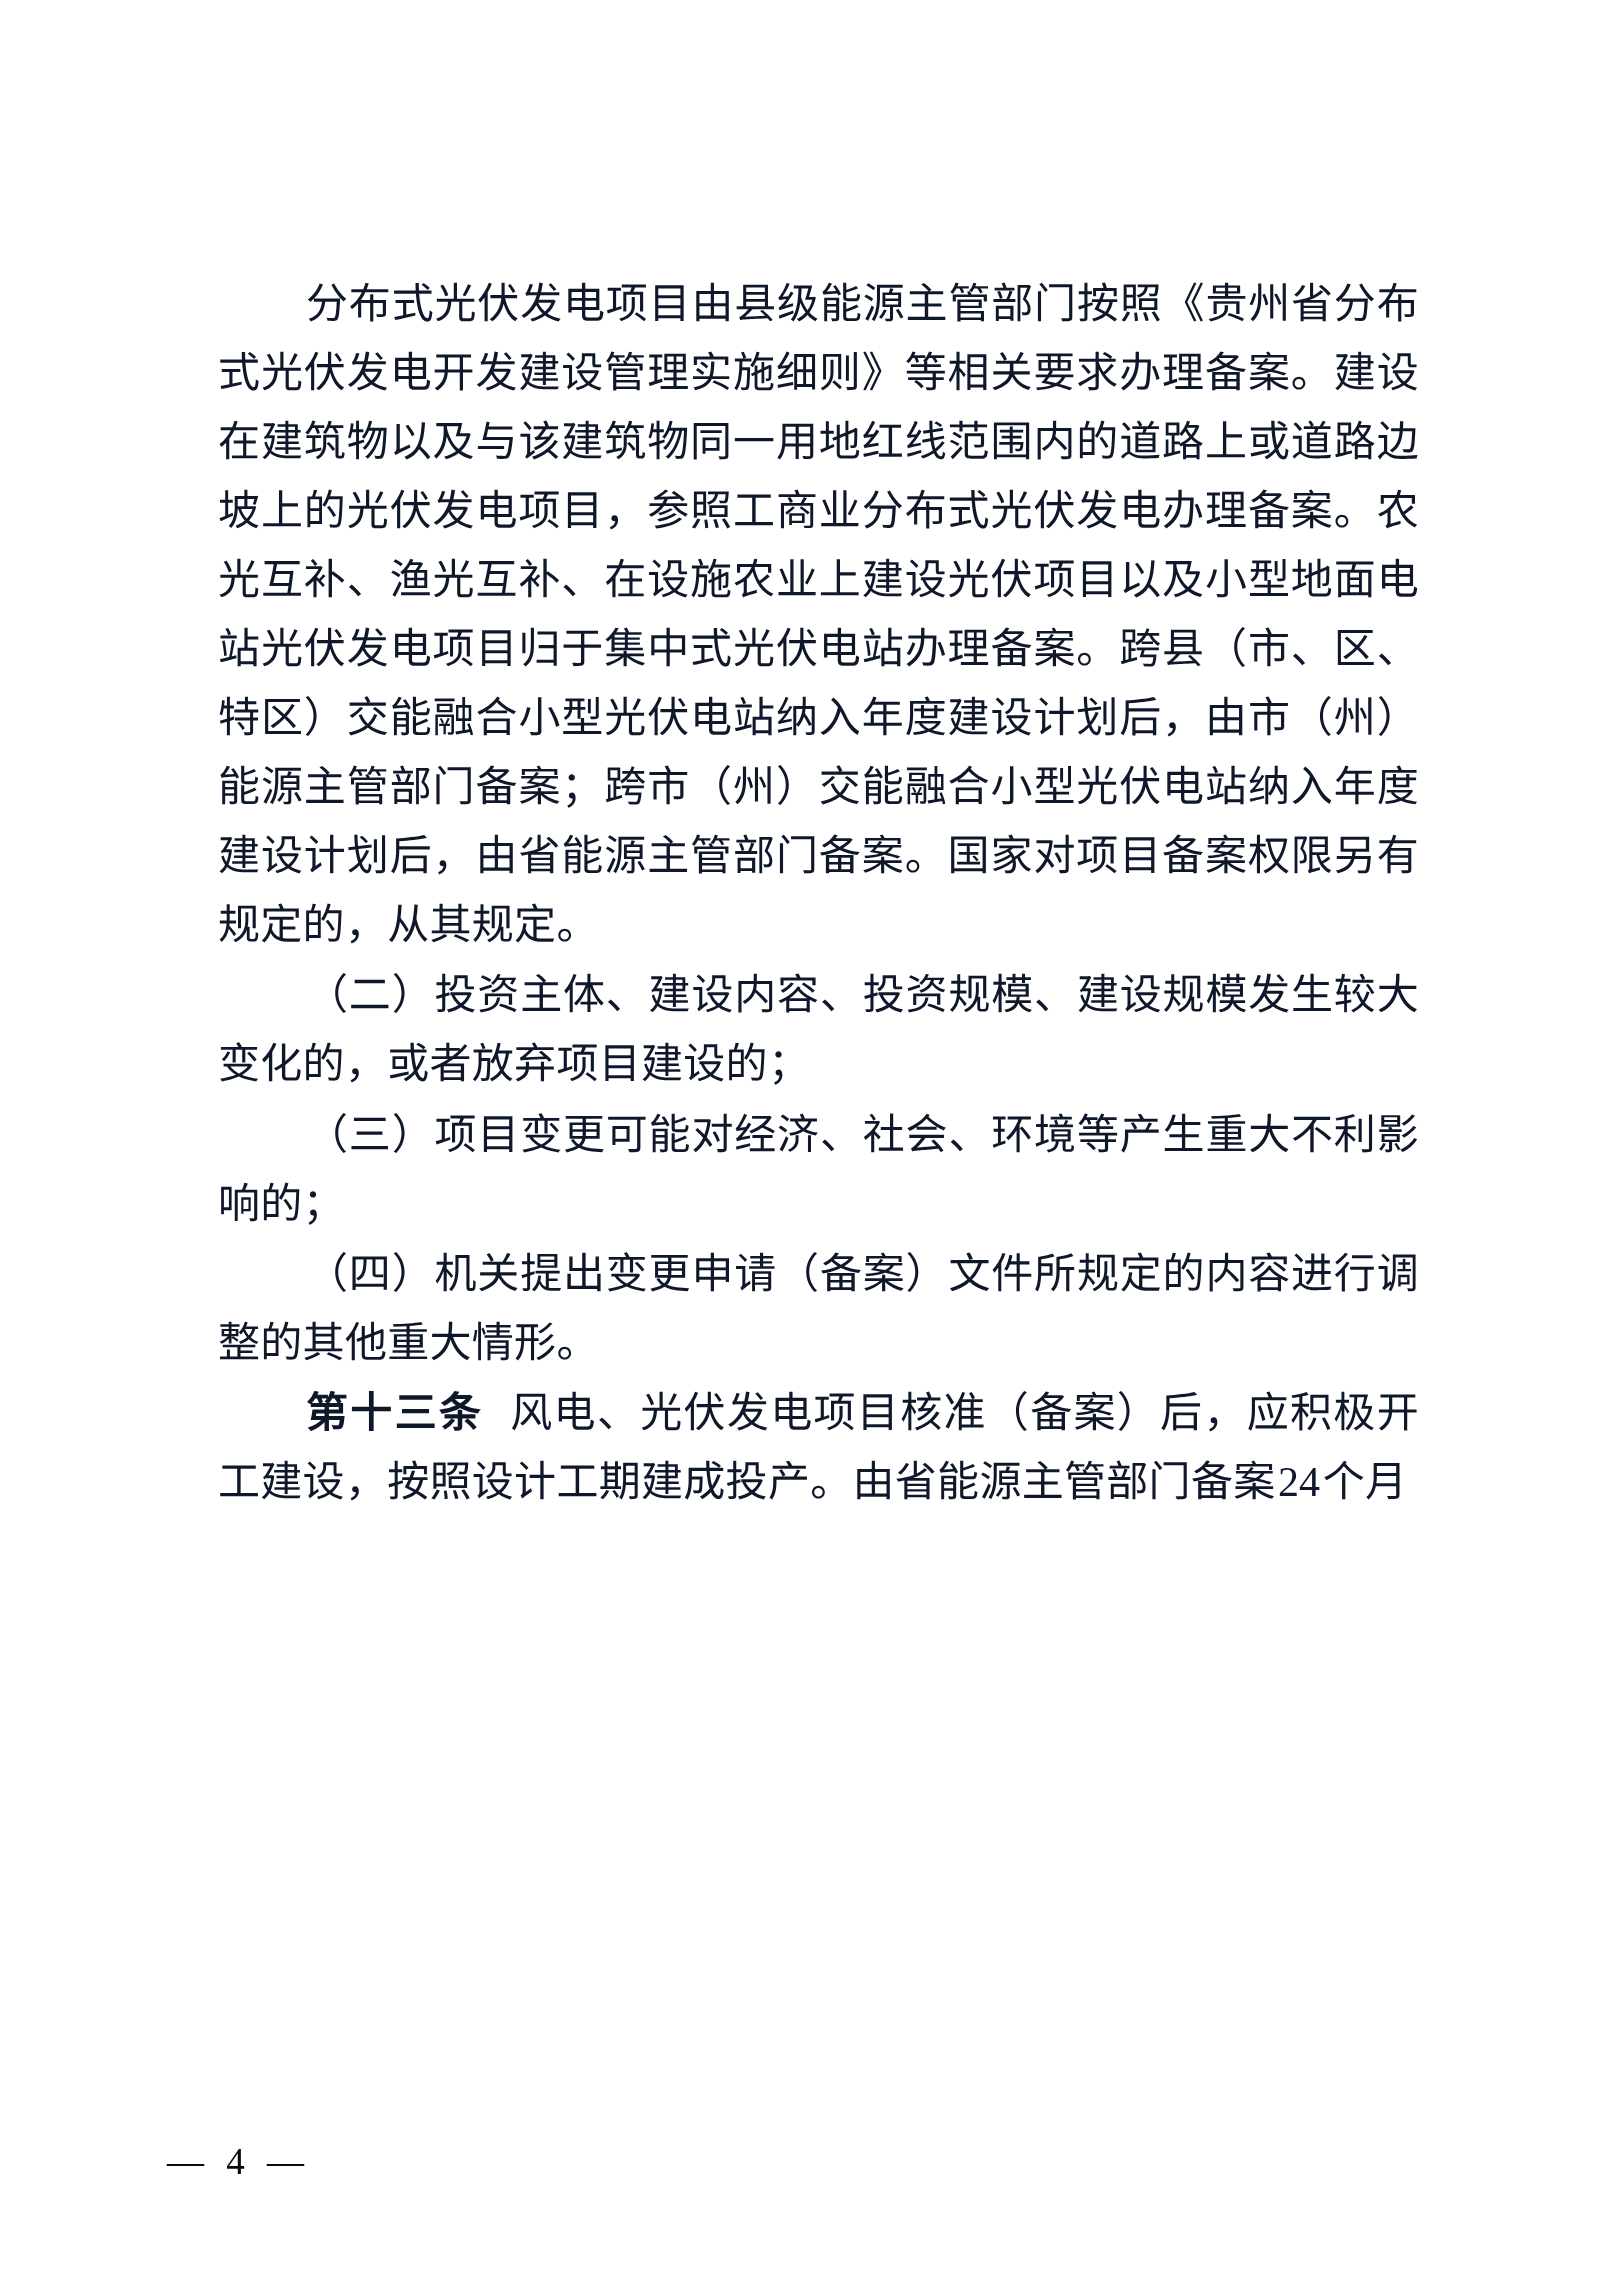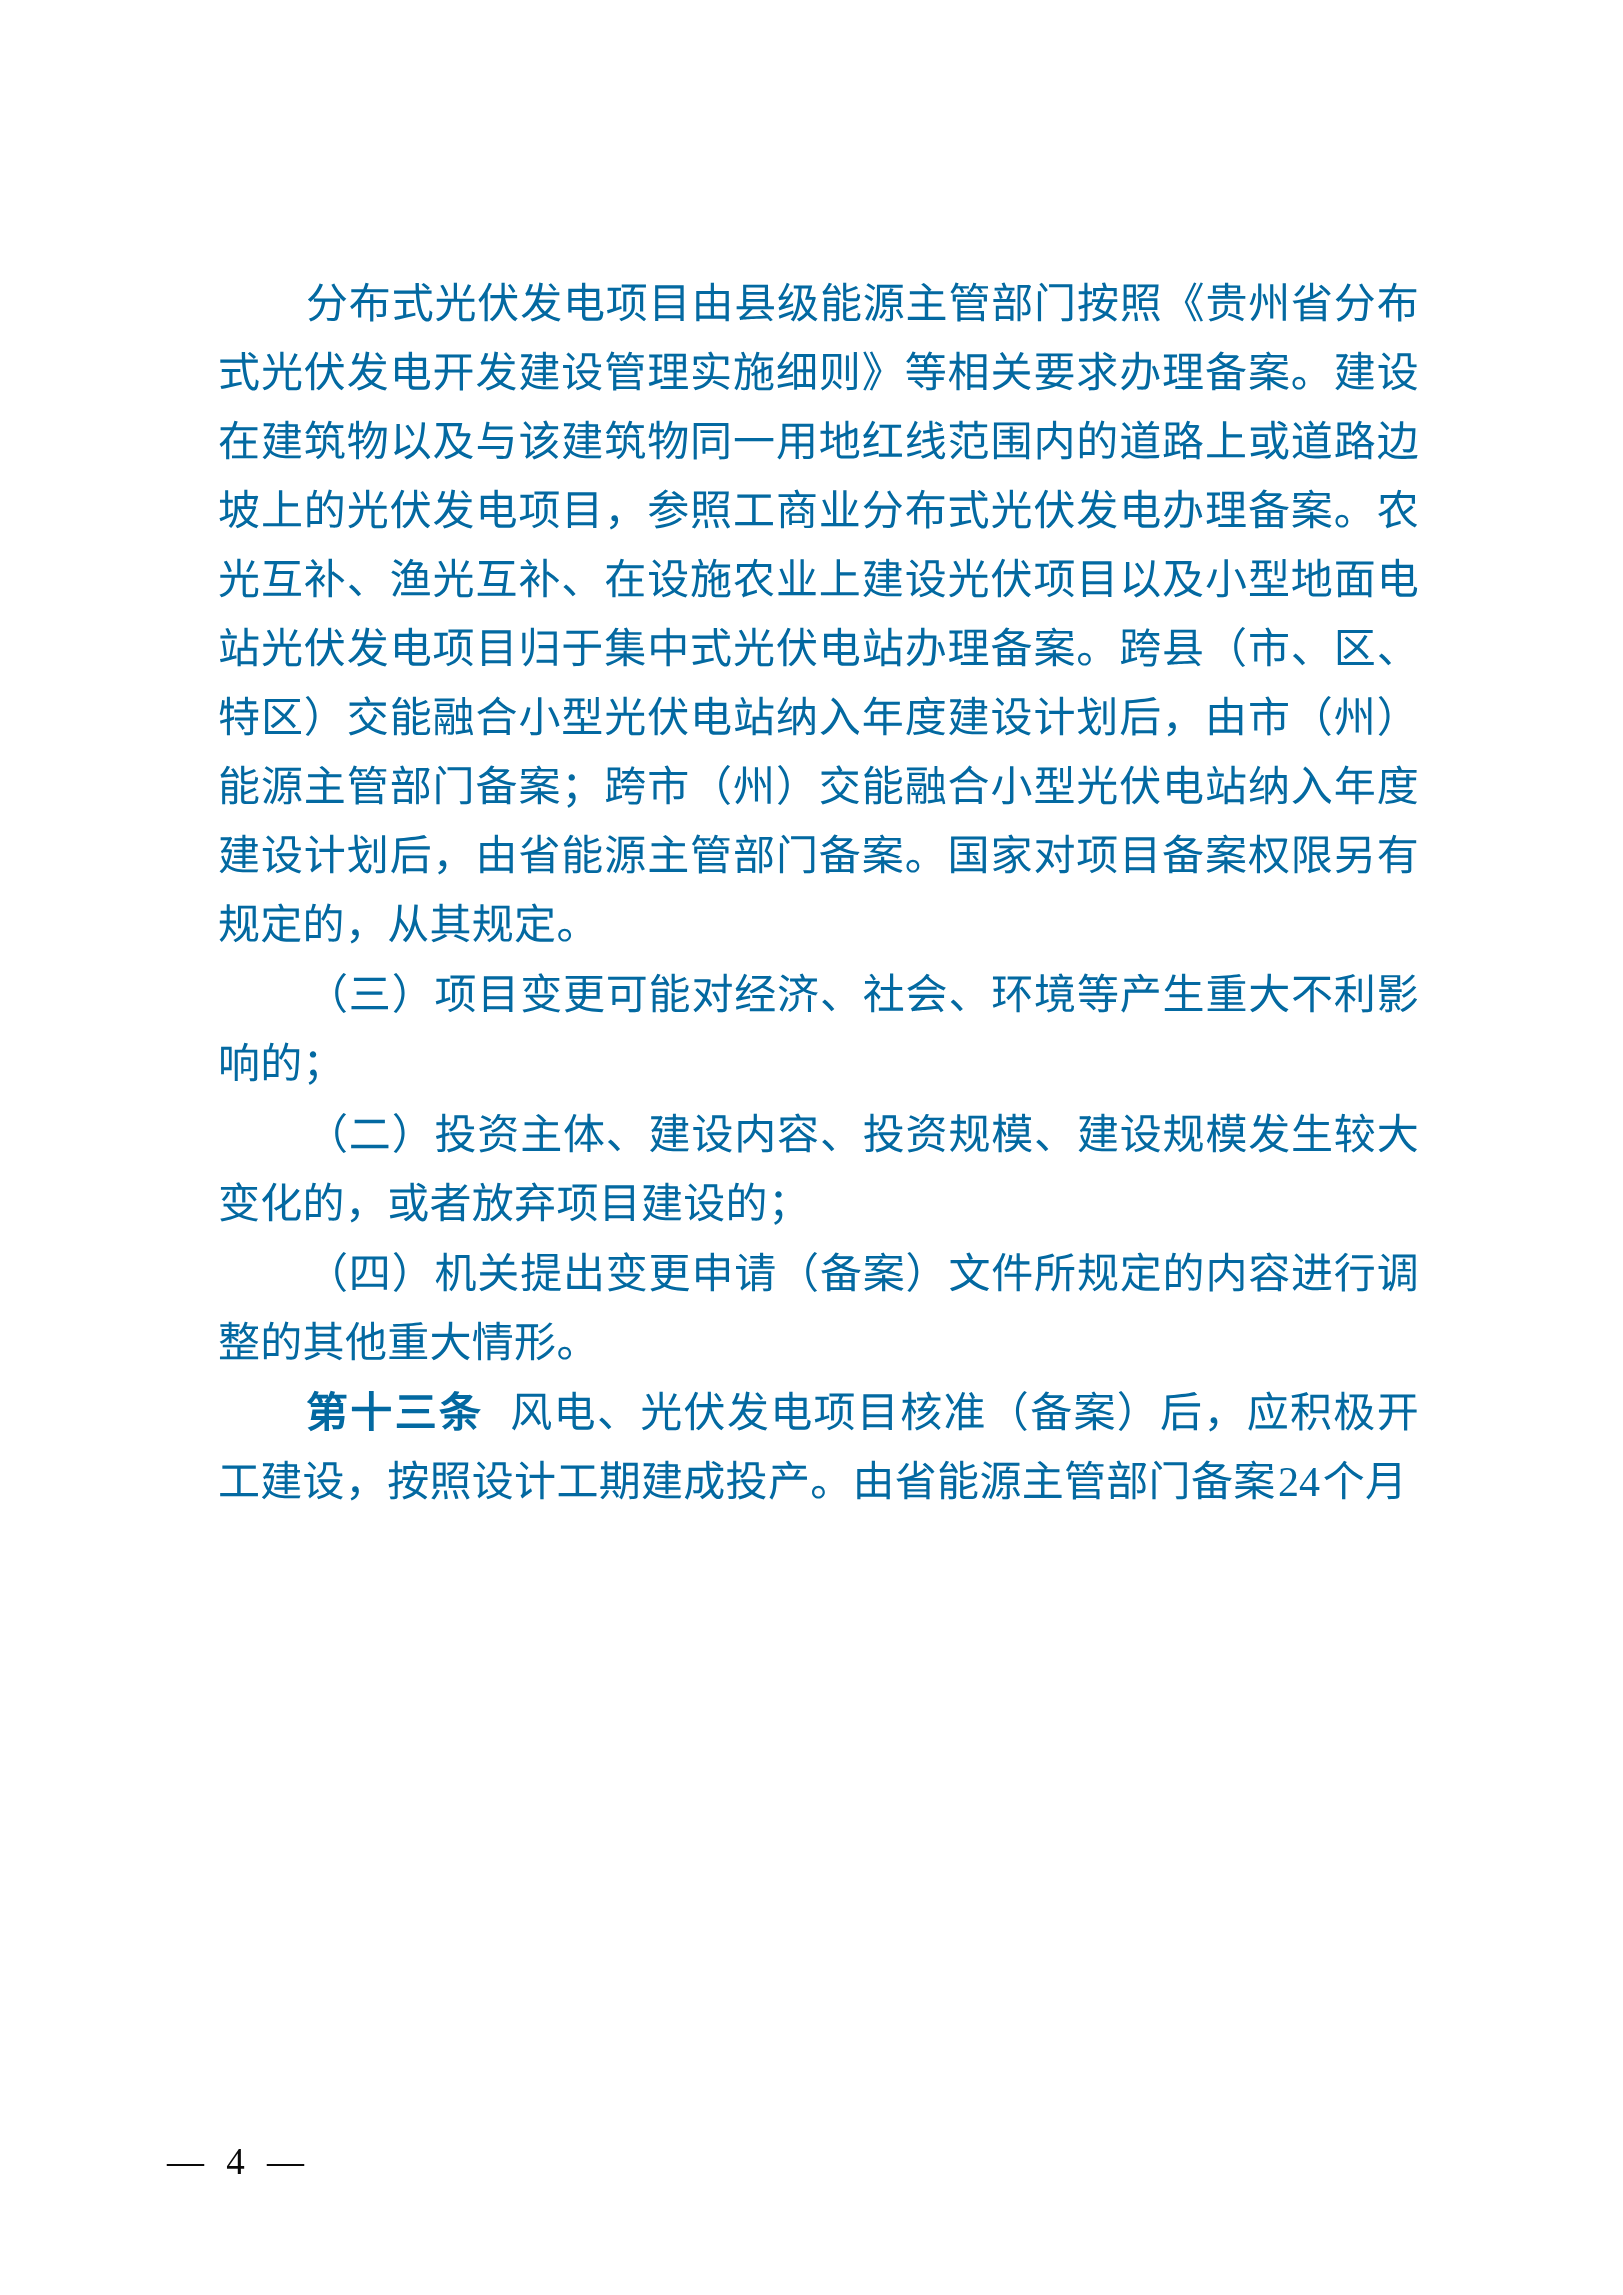--- a/index.html
+++ b/index.html
@@ -31,21 +31,21 @@
 
   .para {
     margin: 0 0 0 0;
     font-size: 42px;
     line-height: 69px;
     letter-spacing: 0.3px;
     text-align: justify;
     text-justify: inter-character;
     text-align-last: left;
     word-break: break-all;
-    color: #0369a1;
+    color: #0f172a;
   }
 
   .para + .para {
     margin-top: 1.3px;
   }
 
   
   .indent2 {
     text-indent: 88px;
   }
@@ -92,23 +92,23 @@
 <body>
 
 <div class="page">
 
   <div class="body-col">
 
     <p class="para indent2">分布式光伏发电项目由县级能源主管部门按照《贵州省分布式光伏发电开发建设管理实施细则》等相关要求办理备案。建设在建筑物以及与该建筑物同一用地红线范围内的道路上或道路边坡上的光伏发电项目，参照工商业分布式光伏发电办理备案。农光互补、渔光互补、在设施农业上建设光伏项目以及小型地面电站光伏发电项目归于集中式光伏电站办理备案。跨县（市、区、特区）交能融合小型光伏电站纳入年度建设计划后，由市（州）能源主管部门备案；跨市（州）交能融合小型光伏电站纳入年度建设计划后，由省能源主管部门备案。国家对项目备案权限另有规定的，从其规定。</p>
 
 
 
+    <p class="para indent2">（二）投资主体、建设内容、投资规模、建设规模发生较大变化的，或者放弃项目建设的；</p>
+
     <p class="para indent2">（三）项目变更可能对经济、社会、环境等产生重大不利影响的；</p>
-
-    <p class="para indent2">（二）投资主体、建设内容、投资规模、建设规模发生较大变化的，或者放弃项目建设的；</p>
 
     <p class="para indent2">（四）机关提出变更申请（备案）文件所规定的内容进行调整的其他重大情形。</p>
 
     <p class="para indent2"><span class="article-no">第十三条</span><span class="article-gap"></span><span>风电、光伏发电项目核准（备案）后，应积极开工建设，按照设计工期建成投产。由省能源主管部门备案</span><span class="latin-num">24</span><span>个月</span></p>
 
   </div>
 
   <div class="footer">
     <div class="page-number">— 4 —</div>
   </div>

